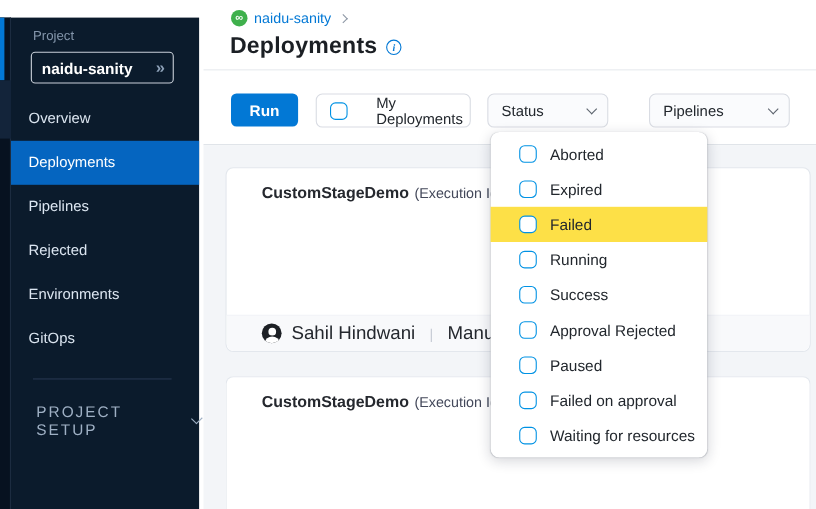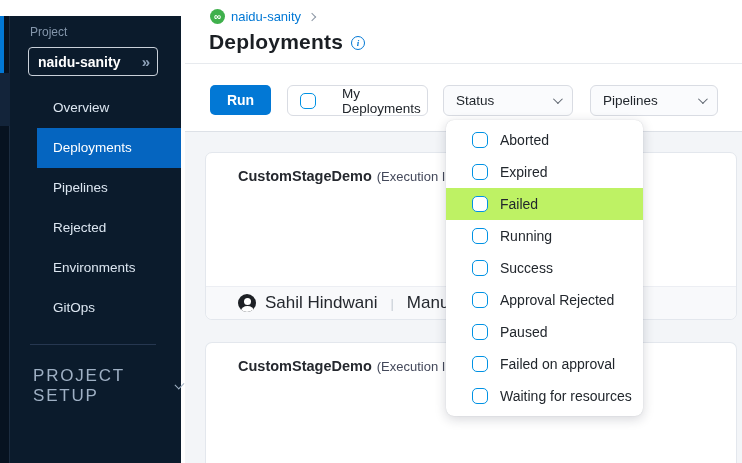--- a/index.html
+++ b/index.html
@@ -15,25 +15,25 @@
   .rail-accent { position:absolute; left:0; top:0; width:4px; height:57px; background:var(--accent,#0278d5); }
   .rail-item2 { position:absolute; left:0; top:57px; width:10px; height:53px; background:#13243a; }
   .project-label { position:absolute; left:30px; top:9px; font-size:12px; color:#8496ab; }
   .project-input {
     position:absolute; left:28px; top:31px; width:130px; height:29px;
     border:1px solid #c9d0d9; border-radius:4px; display:flex; align-items:center;
     padding:0 9px; color:#fff; font-size:14px; font-weight:bold; background:transparent;
   }
   .project-input .dbl-chev { margin-left:auto; color:#8da1b8; font-size:15px; font-weight:bold; letter-spacing:-2px; cursor:pointer; }
   .nav { position:absolute; left:10px; right:0; top:72px; list-style:none; }
-  .nav-item { height:40px; line-height:40px; padding-left:16px; font-size:13.5px; color:#dce6f1; cursor:pointer;margin-left:27px; }
+  .nav-item { height:40px; line-height:40px; padding-left:16px; font-size:13.5px; color:#dce6f1; cursor:pointer; }
   .nav-item.active { background:var(--nav-active,#0565c0); color:#fff; }
   .sidebar-divider { position:absolute; left:30px; right:25px; top:328px; height:1px; background:#263750; }
   .project-setup { position:absolute; left:33px; top:350px; display:flex; align-items:center; gap:16px;
-    color:#9fb0c4; font-size:17px; letter-spacing:1.8px; cursor:pointer; }
+    color:#9fb0c4; font-size:14px; letter-spacing:1.8px; cursor:pointer; }
   
   .main { position:absolute; left:185px; top:0; width:557px; height:463px; background:#fff; }
   .breadcrumb { position:absolute; left:25px; top:9px; display:flex; align-items:center; gap:6px; font-size:13px; }
   .cd-icon { width:15px; height:15px; border-radius:50%; background:var(--green,#3fb04c); color:#fff;
     display:flex; align-items:center; justify-content:center; font-size:10px; font-weight:bold; line-height:1; }
   .breadcrumb a { color:var(--accent,#0278d5); text-decoration:none; font-weight:500; cursor:pointer; }
   .chev-right { width:6px; height:6px; border-top:1.5px solid #8d97a5; border-right:1.5px solid #8d97a5;
     transform:rotate(45deg); display:inline-block; margin-left:2px; }
   .page-title-row { position:absolute; left:24px; top:30px; display:flex; align-items:center; gap:8px; }
   .page-title { font-size:21px; font-weight:bold; color:#1b1f24; letter-spacing:.2px; }
@@ -42,21 +42,21 @@
     font-family:"Liberation Serif",serif; font-style:italic; cursor:pointer; margin-top:2px; }
   .header-border { position:absolute; left:0; right:0; top:63px; height:1px; background:#e7eaee; }
   .toolbar-border { position:absolute; left:0; right:0; top:131px; height:1px; background:#dde1e7; }
   .btn-run { position:absolute; left:25px; top:85px; width:61px; height:30px; background:var(--accent,#0278d5);
     color:#fff; font-size:14px; font-weight:bold; border:none; border-radius:5px; cursor:pointer;
     font-family:inherit; }
   .pill { position:absolute; top:85px; height:31px; border:1px solid #d9dce3; border-radius:6px;
     display:flex; align-items:center; font-size:13.5px; color:#22272d; cursor:pointer; background:#fff; }
   .pill-mydep { left:102px; width:141px; padding:0 12px; gap:26px; font-weight:500; }
   .select { background:#fafbfd; padding:0 12px; font-weight:500; }
-  .select-status { left:258px; width:130px; }
+  .select-status { left:258px; width:110px; }
   .select-pipelines { left:405px; width:128px; }
   .select .chev-down { margin-left:auto; }
   .chev-down { width:7px; height:7px; border-right:1.6px solid #5d646e; border-bottom:1.6px solid #5d646e;
     transform:rotate(45deg) translateY(-2px); display:inline-block; }
   .project-setup .chev-down { border-color:#9fb0c4; width:8px; height:8px; }
   .checkbox { width:16px; height:16px; min-width:16px; border:1.6px solid var(--checkbox-blue,#0092e4);
     border-radius:5px; background:#fff; display:inline-block; cursor:pointer; }
   
   .content { position:absolute; left:0; right:0; top:132px; bottom:0; background:#f3f5f8; }
   .card { position:absolute; left:20px; width:532px; background:#fff; border:1px solid #e3e7ed;
@@ -71,21 +71,21 @@
   .avatar { width:18px; height:18px; border-radius:50%; background:#1d2025; overflow:hidden; position:relative; }
   .avatar::before { content:""; position:absolute; left:5.5px; top:3.5px; width:7px; height:7px; border-radius:50%; background:#fff; }
   .avatar::after { content:""; position:absolute; left:2.5px; top:12px; width:13px; height:10px; border-radius:50%; background:#fff; }
   .footer-text { font-size:17px; color:#24282e; }
   .footer-sep { color:#c6ccd5; font-size:13px; padding:0 4px; }
   
   .menu { position:absolute; left:261px; top:120px; width:197px; background:#fff; border-radius:8px;
     box-shadow:0 3px 12px rgba(20,30,50,.18), 0 0 1px rgba(20,30,50,.2); padding:4px 0; z-index:10; }
   .menu-row { height:32px; display:flex; align-items:center; gap:12px; padding-left:26px;
     font-size:14px; color:#22272d; cursor:pointer; }
-  .menu-row.highlighted { background:#bef264; }
+  .menu-row.highlighted { background:#fde047; }
 </style>
 </head>
 <body>
 
 <div class="sidebar">
   <div class="rail">
     <div class="rail-accent"></div>
     <div class="rail-item2"></div>
   </div>
   <div class="project-label">Project</div>

